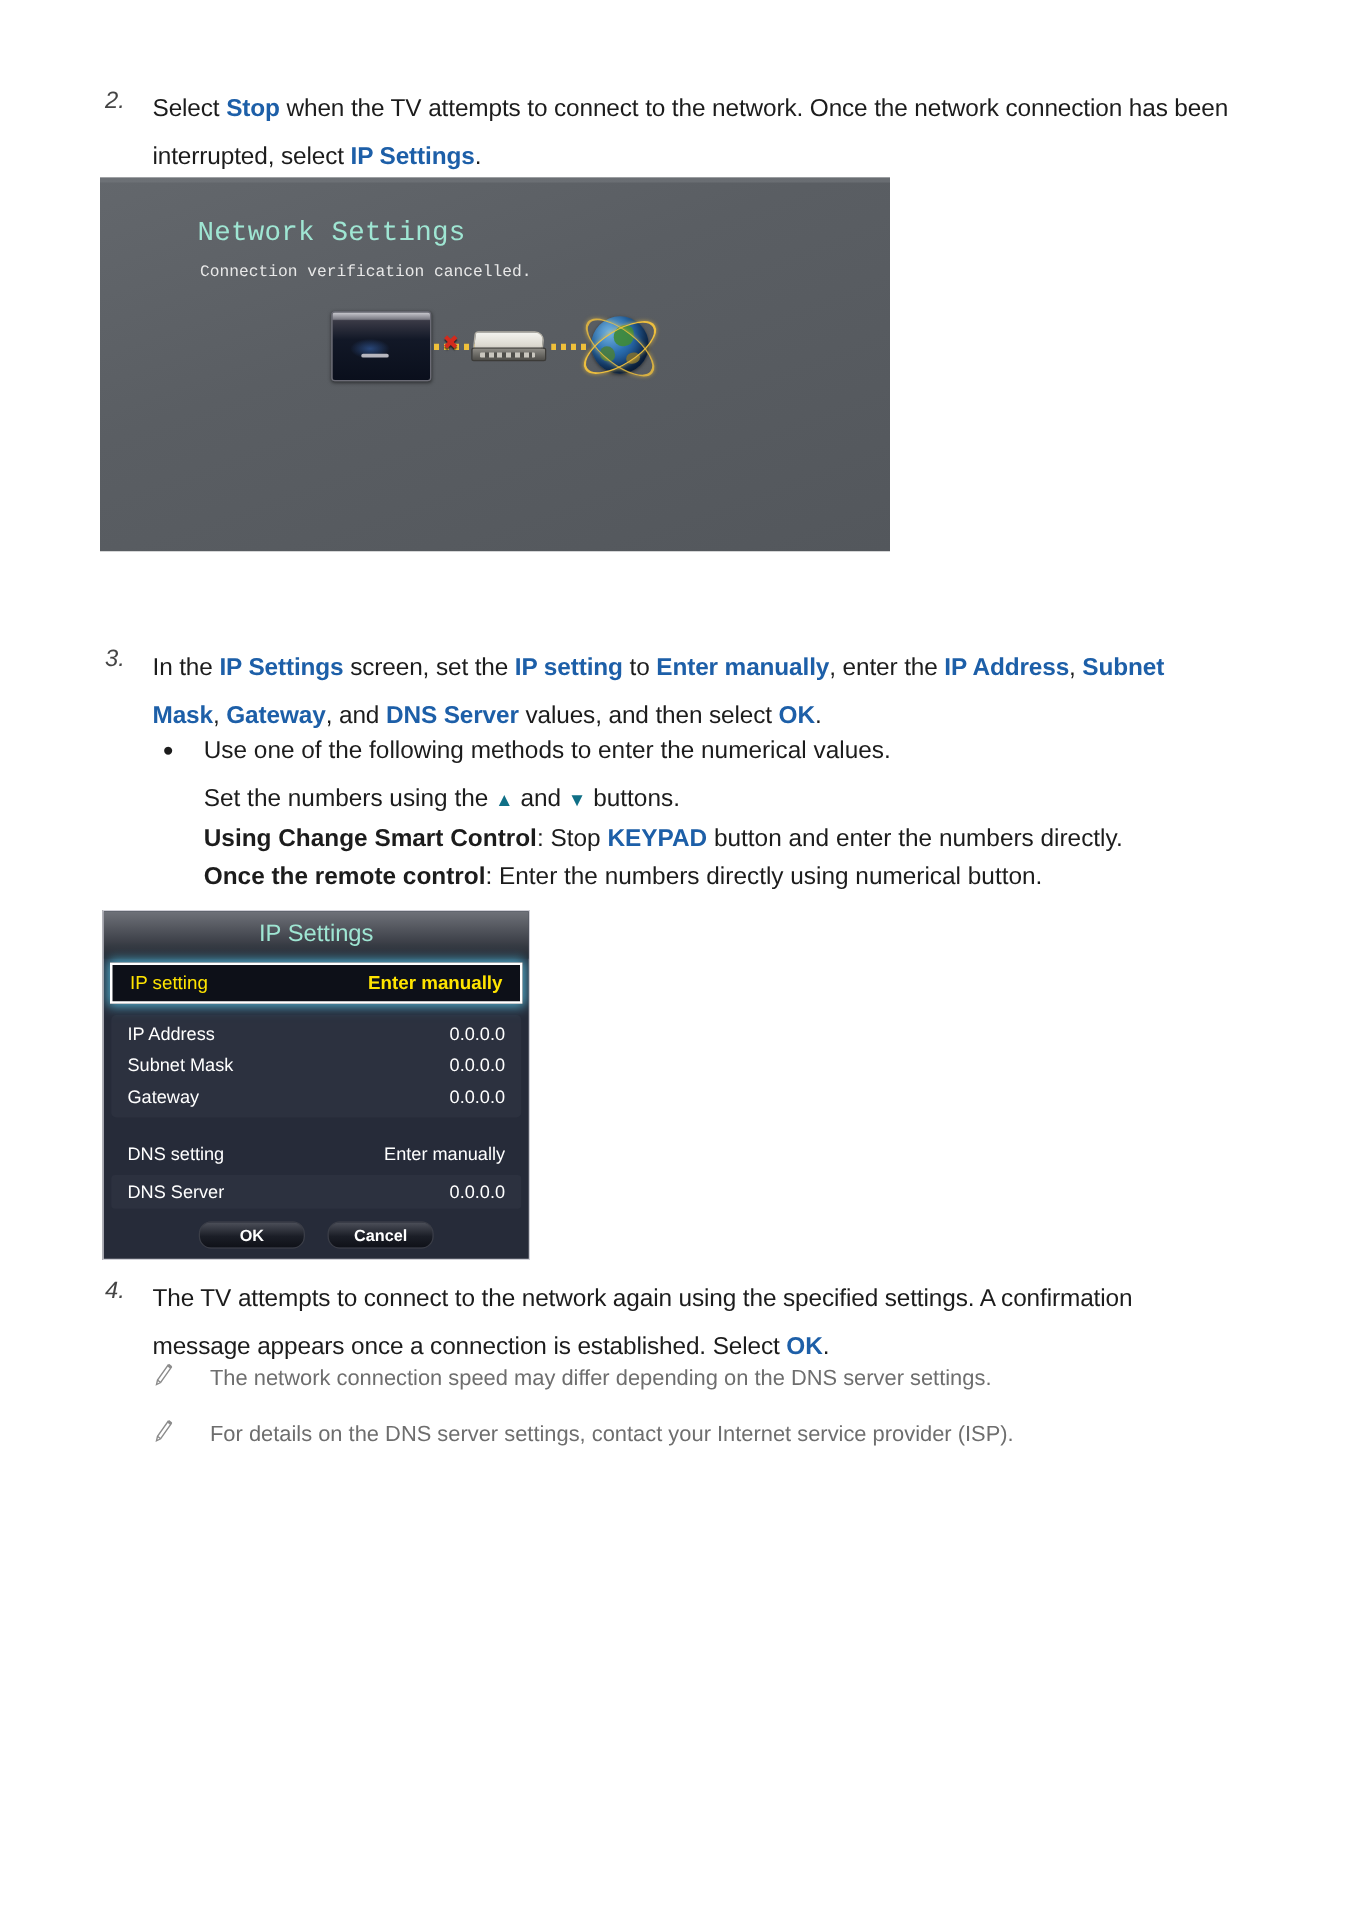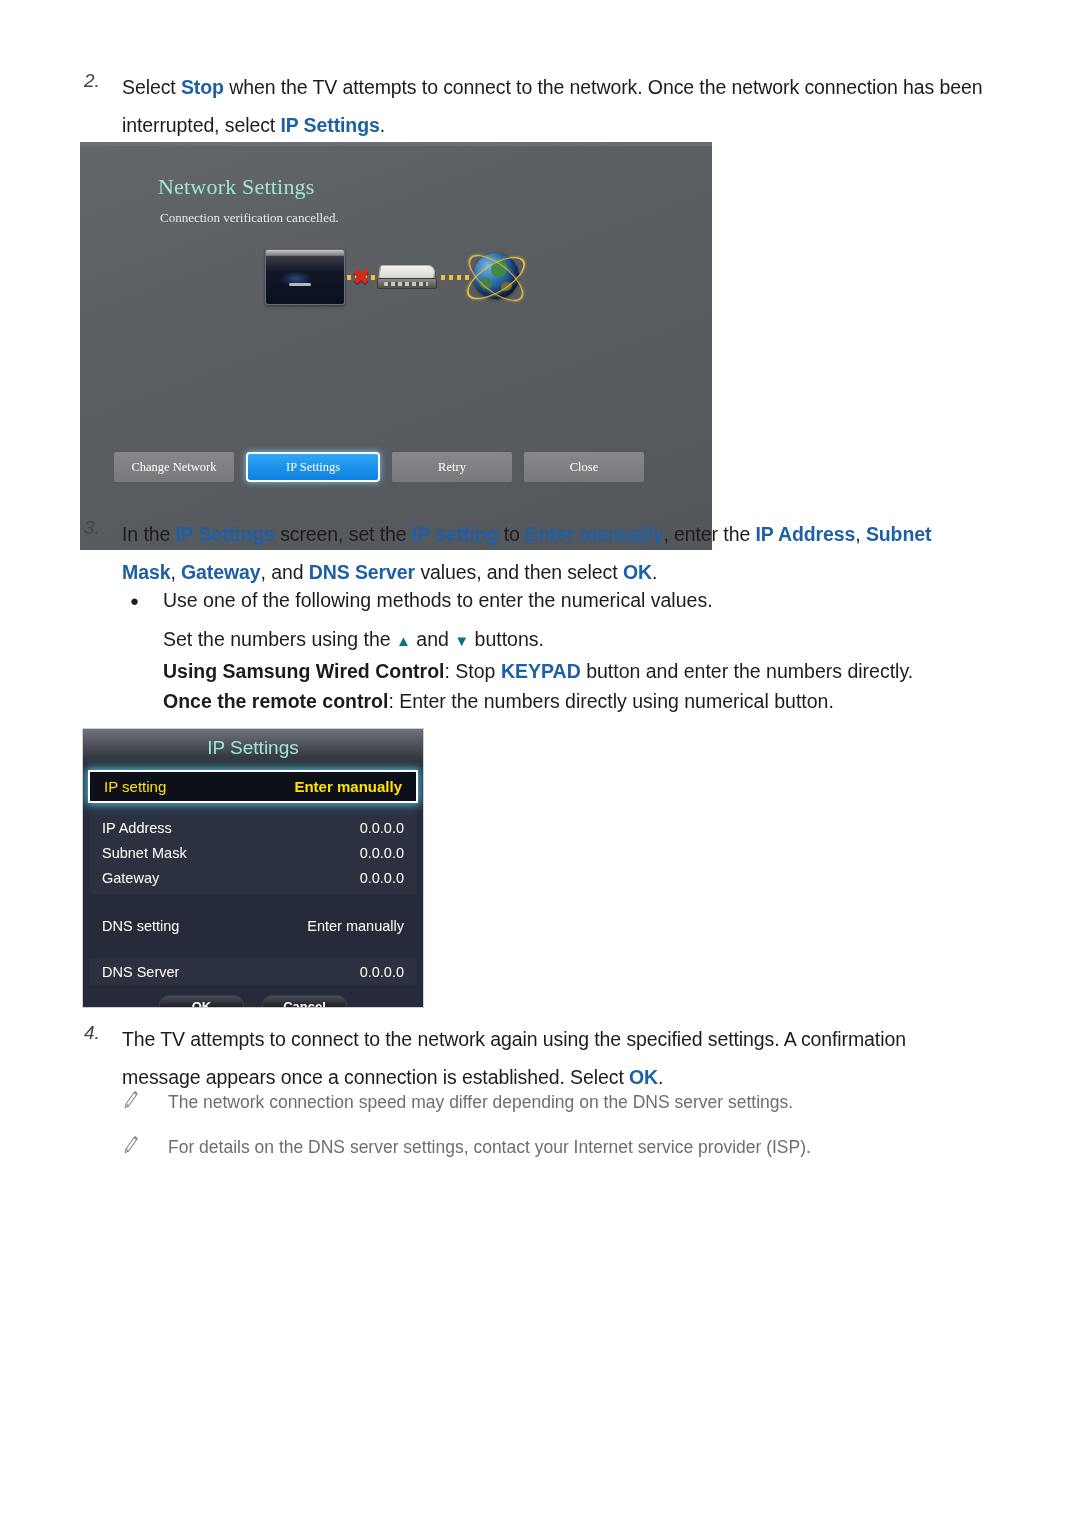--- a/index.html
+++ b/index.html
@@ -91,24 +91,24 @@
     line-height: 24px;
     color: #6e6e6e;
   }
 
   
   .ns-shot {
     position: absolute;
     left: 80px;
     top: 142px;
     width: 632px;
-    height: 408px;
+    height: 299px;
     background: linear-gradient(160deg, #63676c 0%, #5a5e63 40%, #53575c 100%);
     overflow: hidden;
-    font-family: Liberation Serif, serif;
+    font-family: Liberation Mono, monospace;
   }
   .ns-shot::before {
     content: "";
     position: absolute;
     left: 0; top: 0; right: 0; height: 4px;
     background: linear-gradient(90deg, #6d7176, #696d72);
   }
   .ns-title {
     position: absolute;
     left: 78px; top: 32px;
@@ -315,23 +315,23 @@
     display: flex;
     align-items: center;
     padding: 0 13px;
     font-size: 14.5px;
     color: #ffffff;
   }
   .ip-row .val { margin-left: auto; }
   .ip-plain-row {
     height: 32px;
     display: flex;
-    align-items: flex-start;
+    align-items: flex-end;
     padding: 0 13px;
-    margin: 24px 6px 0 6px;
+    margin: 6px 6px 0 6px;
     font-size: 14.5px;
     color: #ffffff;
   }
   .ip-plain-row .val { margin-left: auto; }
   .ip-group-single {
     margin: 8px 6px 0 6px;
     background: #2c313f;
     border-radius: 3px;
     height: 27px;
     display: flex;
@@ -412,21 +412,21 @@
 <div class="bullet-block">
   <div class="bullet-row">
     <div class="bullet-dot">●</div>
     <div>Use one of the following methods to enter the numerical values.</div>
   </div>
   <div class="sub-lines">
     <div class="sub-line">
       <span>Set the numbers using the </span><span class="arw">▲</span><span> and </span><span class="arw">▼</span><span> buttons.</span>
     </div>
     <div class="sub-line">
-      <span class="bold">Using Samsung Wired Control</span><span>: Stop </span><span class="lnk">KEYPAD</span><span> button and enter the numbers directly.</span>
+      <span class="bold">Using Change Smart Control</span><span>: Stop </span><span class="lnk">KEYPAD</span><span> button and enter the numbers directly.</span>
     </div>
     <div class="sub-line">
       <span class="bold">Once the remote control</span><span>: Enter the numbers directly using numerical button.</span>
     </div>
   </div>
 </div>
 
 <div class="ip-panel">
   <div class="ip-header">
     <div class="ip-header-title">IP Settings</div>

